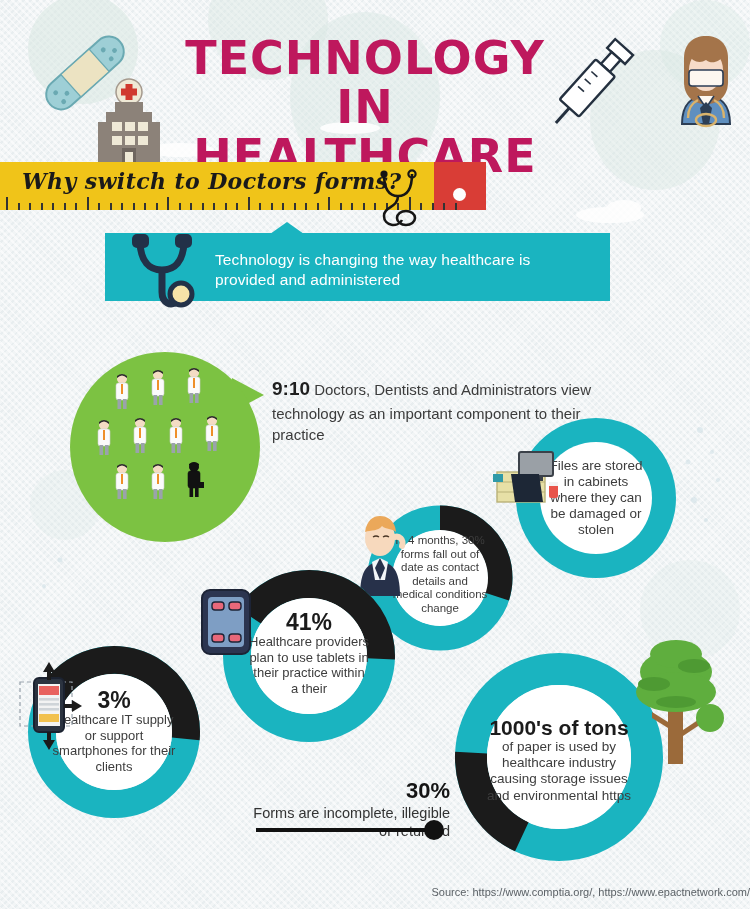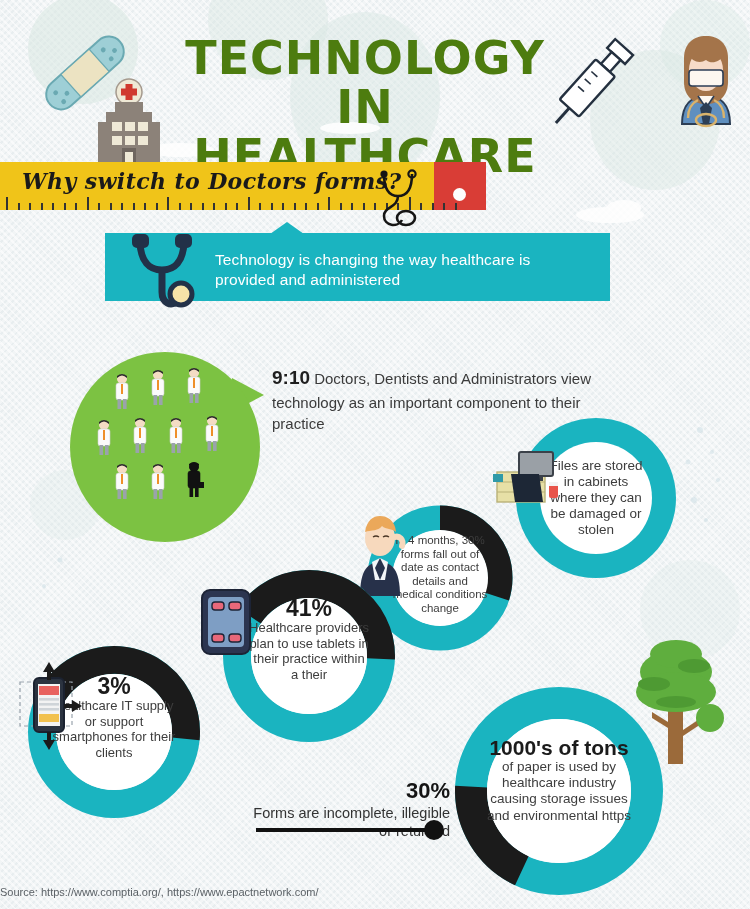--- a/index.html
+++ b/index.html
@@ -29,21 +29,21 @@
   #title-wrap {
     position: absolute; left: 150px; top: 34px; width: 430px;
     text-align: center;
   }
   #title-wrap .tline {
     font-family: "DejaVu Sans", sans-serif;
     font-weight: 700;
     font-size: 46px;
     letter-spacing: 1px;
     line-height: 1.06;
-    color: #4d7c0f;
+    color: #be185d;
   }
 
   
   #ruler {
     position: absolute; left: 0; top: 162px; width: 486px; height: 48px;
     background: #f0c419;
   }
   #ruler-red {
     position: absolute; left: 434px; top: 162px; width: 52px; height: 48px;
     background: #d93d36;
@@ -89,52 +89,52 @@
   }
   #green-tail {
     position: absolute; left: 232px; top: 378px;
     width: 0; height: 0;
     border-top: 17px solid transparent;
     border-bottom: 17px solid transparent;
     border-left: 32px solid #7cc242;
   }
 
   #stat-910 {
-    position: absolute; left: 272px; top: 365px; width: 360px;
+    position: absolute; left: 272px; top: 376px; width: 360px;
     color: #3b3b3b; font-size: 15px; line-height: 1.4;
   }
   #stat-910 b { font-size: 19px; font-weight: 700; color: #1f1f1f; }
 
   
   .donut { position: absolute; border-radius: 50%; }
   .donut .hole {
     position: absolute; border-radius: 50%; background: #ffffff;
     display: flex; align-items: center; justify-content: center;
     text-align: center;
   }
   .donut .hole .inner { padding: 0 4px; }
-  .pct { font-weight: 700; color: #1b1b1b; display:block; }
+  .pct { font-weight: 700; color: #1b1b1b; display:block;margin-top:14px; }
   .dlabel { color: #3d3d3d; display:block; }
 
   
   #cut-line {
     position: absolute; left: 256px; top: 828px; width: 178px; height: 4px;
     background: #111;
   }
   #cut-dot {
     position: absolute; left: 424px; top: 820px; width: 20px; height: 20px;
     border-radius: 50%; background: #111;
   }
   #cut-text { position: absolute; left: 250px; top: 778px; width: 200px; text-align: right; }
   #cut-text .pct30 { font-size: 22px; font-weight: 700; color:#141414; display:block; }
   #cut-text .sub { font-size: 14.5px; color:#333; line-height:1.25; display:block; }
 
   #source {
     position: absolute; left: 0; top: 886px; width: 750px;
-    text-align: left; font-size: 11px; color: #5b6166;
+    text-align: right; font-size: 11px; color: #5b6166;
   }
 </style>
 </head>
 <body>
 
 <div id="poster">
 
   <div id="texture"></div>
   <div class="blob" style="left:28px;top:-6px;width:110px;height:110px;"></div>
   <div class="blob" style="left:208px;top:-40px;width:120px;height:120px;opacity:.4;"></div>
@@ -486,21 +486,21 @@
     <g fill="#1b1b1b">
       <path d="M37 2 L43 12 L31 12 Z"></path>
         <rect x="35" y="10" width="4" height="10"></rect>
       <path d="M37 90 L31 80 L43 80 Z"></path>
         <rect x="35" y="72" width="4" height="10"></rect>
       <path d="M70 46 L60 52 L60 40 Z"></path>
         <rect x="52" y="44" width="10" height="4"></rect>
     </g>
   </svg>
 
-  <div style="position:absolute;left:452px;top:684px;width:214px;height:214px;">
+  <div style="position:absolute;left:452px;top:650px;width:214px;height:214px;">
     <svg width="214" height="214" viewBox="0 0 214 214">
       <circle cx="107" cy="107" r="88" fill="none" stroke="#1ab4c0" stroke-width="32"></circle>
       <circle cx="107" cy="107" r="88" fill="none" stroke="#1b1b1b" stroke-width="32" stroke-dasharray="104 449" transform="rotate(115 107 107)"></circle>
       <circle cx="107" cy="107" r="72" fill="#ffffff"></circle>
     </svg>
     <div style="position:absolute;left:32px;top:52px;width:150px;text-align:center;">
       <span class="pct" style="font-size:21px;line-height:1.1;">1000's  of tons</span>
       <span class="dlabel" style="font-size:13.5px;line-height:1.2;">of paper is used by healthcare industry causing storage issues and environmental https</span>
     </div>
   </div>

